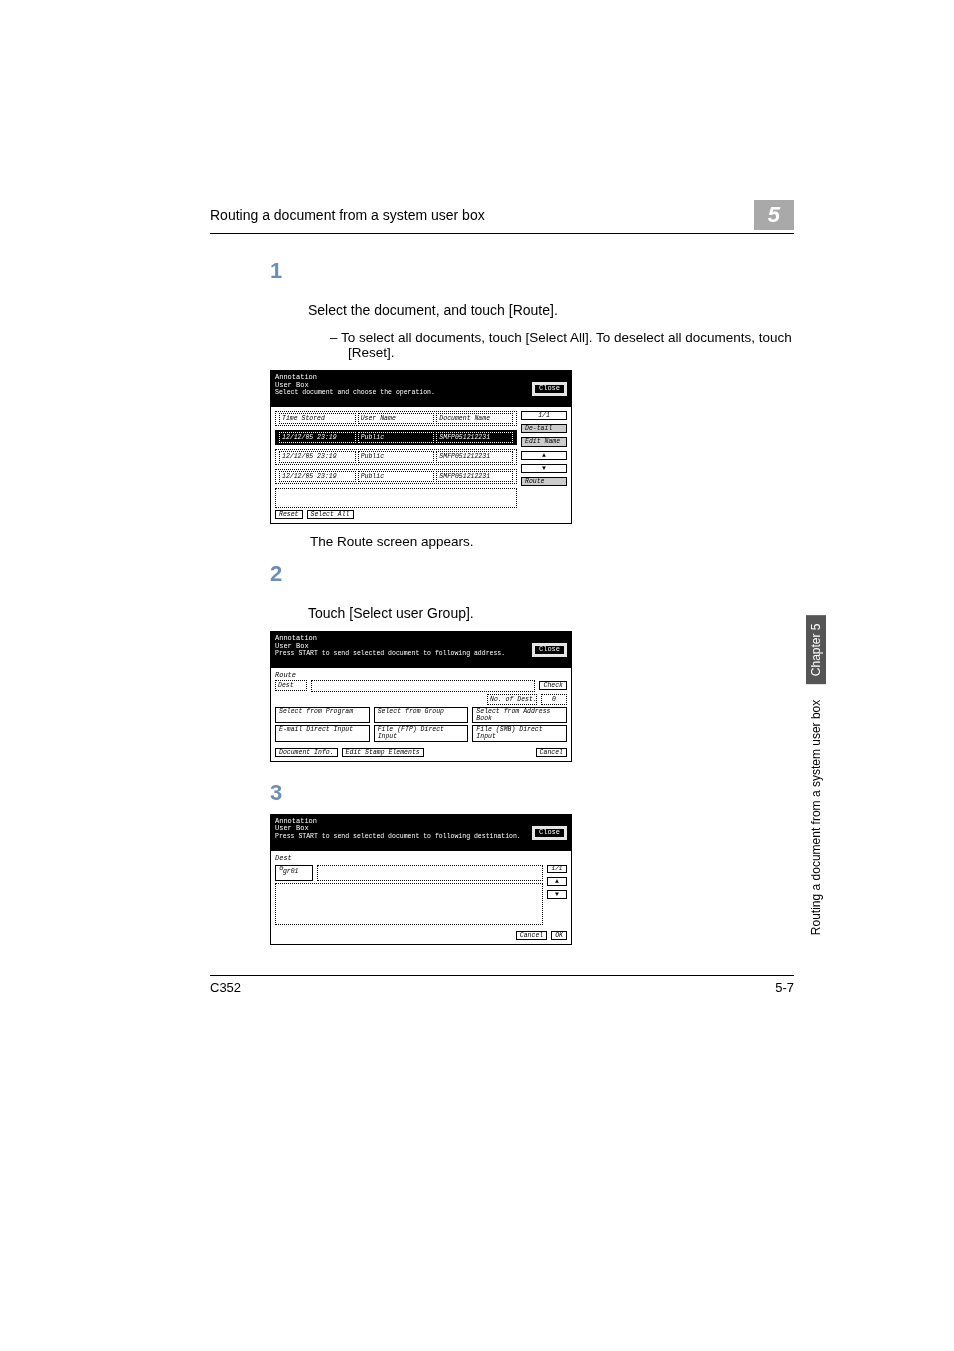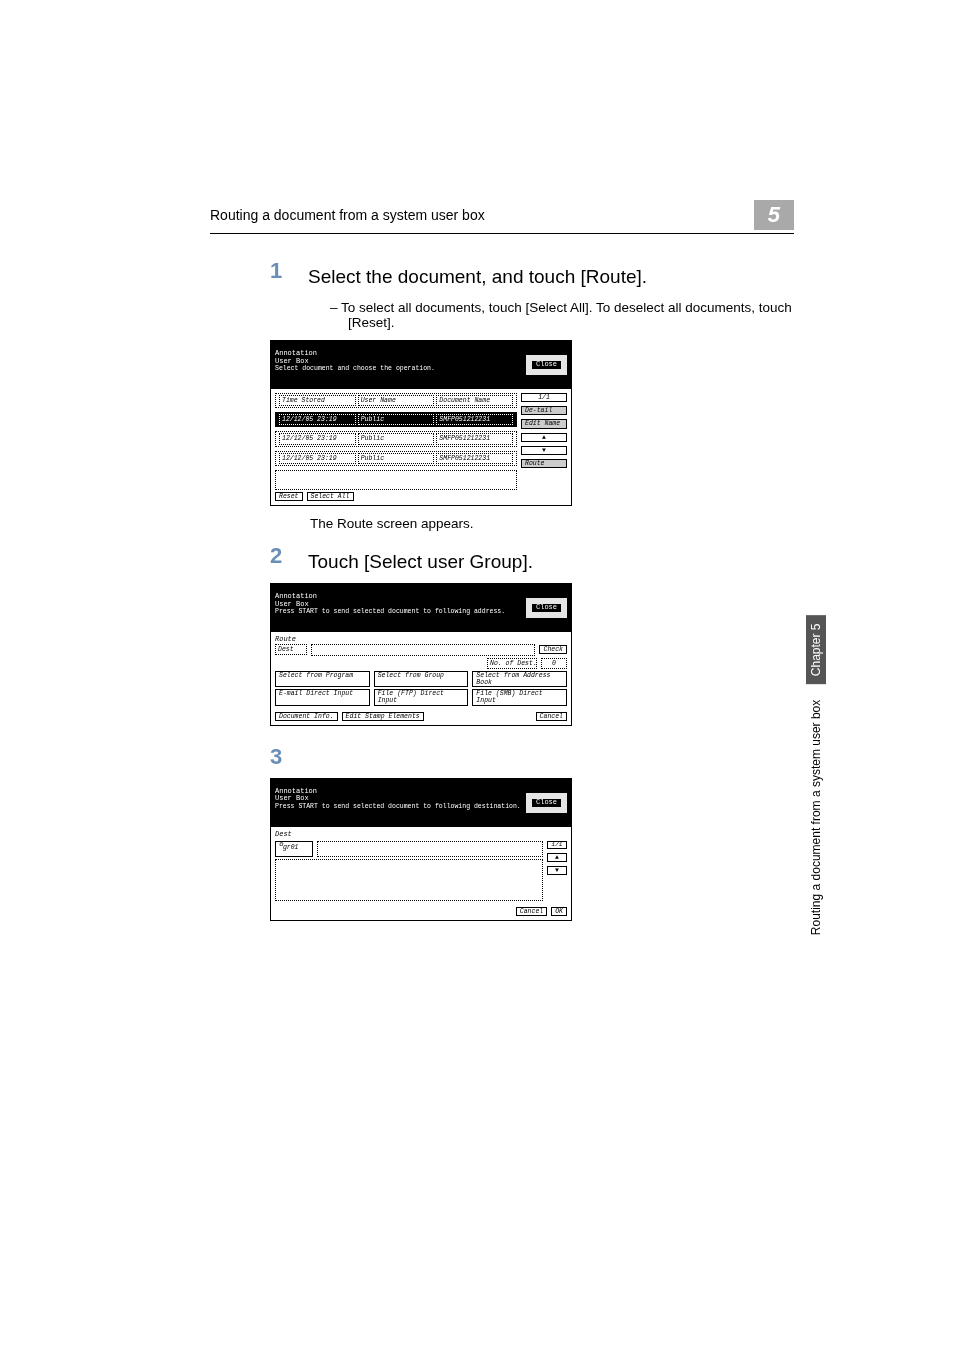--- a/index.html
+++ b/index.html
@@ -47,22 +47,23 @@
     margin: 10px 0 6px 60px;
   }
   .step-num {
     color: #6a8fb5;
     font-size: 22px;
     font-weight: bold;
     line-height: 1;
     min-width: 20px;
   }
   .step-text {
-    font-size: 19px;
+    font-size: 14px;
     padding-top: 6px;
+    margin-top: 36px;
   }
   .sub-bullet {
     font-size: 13.5px;
     margin-left: 120px;
     text-indent: -18px;
     padding-left: 18px;
     margin-top: 12px;
     margin-bottom: 10px;
   }
   .caption {
@@ -76,27 +77,27 @@
     border: 1px solid #000;
     width: 300px;
     background: #fff;
     font-family: "Courier New", monospace;
     font-size: 7px;
     line-height: 1.1;
   }
   .scr-head {
     background: #000;
     color: #fff;
-    padding: 9px 4px;
+    padding: 3px 4px;
     display: flex;
     justify-content: space-between;
     align-items: center;
   }
   .scr-head .close-btn {
-    border: 6px solid #e5e5e5;
+    border: 3px solid #e5e5e5;
     padding: 0 4px;
     background:#000;
     color:#fff;
   }
   .scr-body {
     padding: 4px;
     font-style: italic;
   }
   .dotrow {
     border: 1px dotted #000;
@@ -303,18 +304,22 @@
         </div>
       </div>
       <div class="flexrow" style="justify-content:flex-end;margin-top:6px">
         <div class="btn">Cancel</div>
         <div class="btn">OK</div>
       </div>
     </div>
   </div>
 
 
+  <div class="footer-row">
+    <div>C352</div>
+    <div>5-7</div>
+  </div>
 
   <div class="side-tab">
     <span class="light">Routing a document from a system user box</span>
     <span class="dark">Chapter 5</span>
   </div>
 </div>
 
 </body></html>

